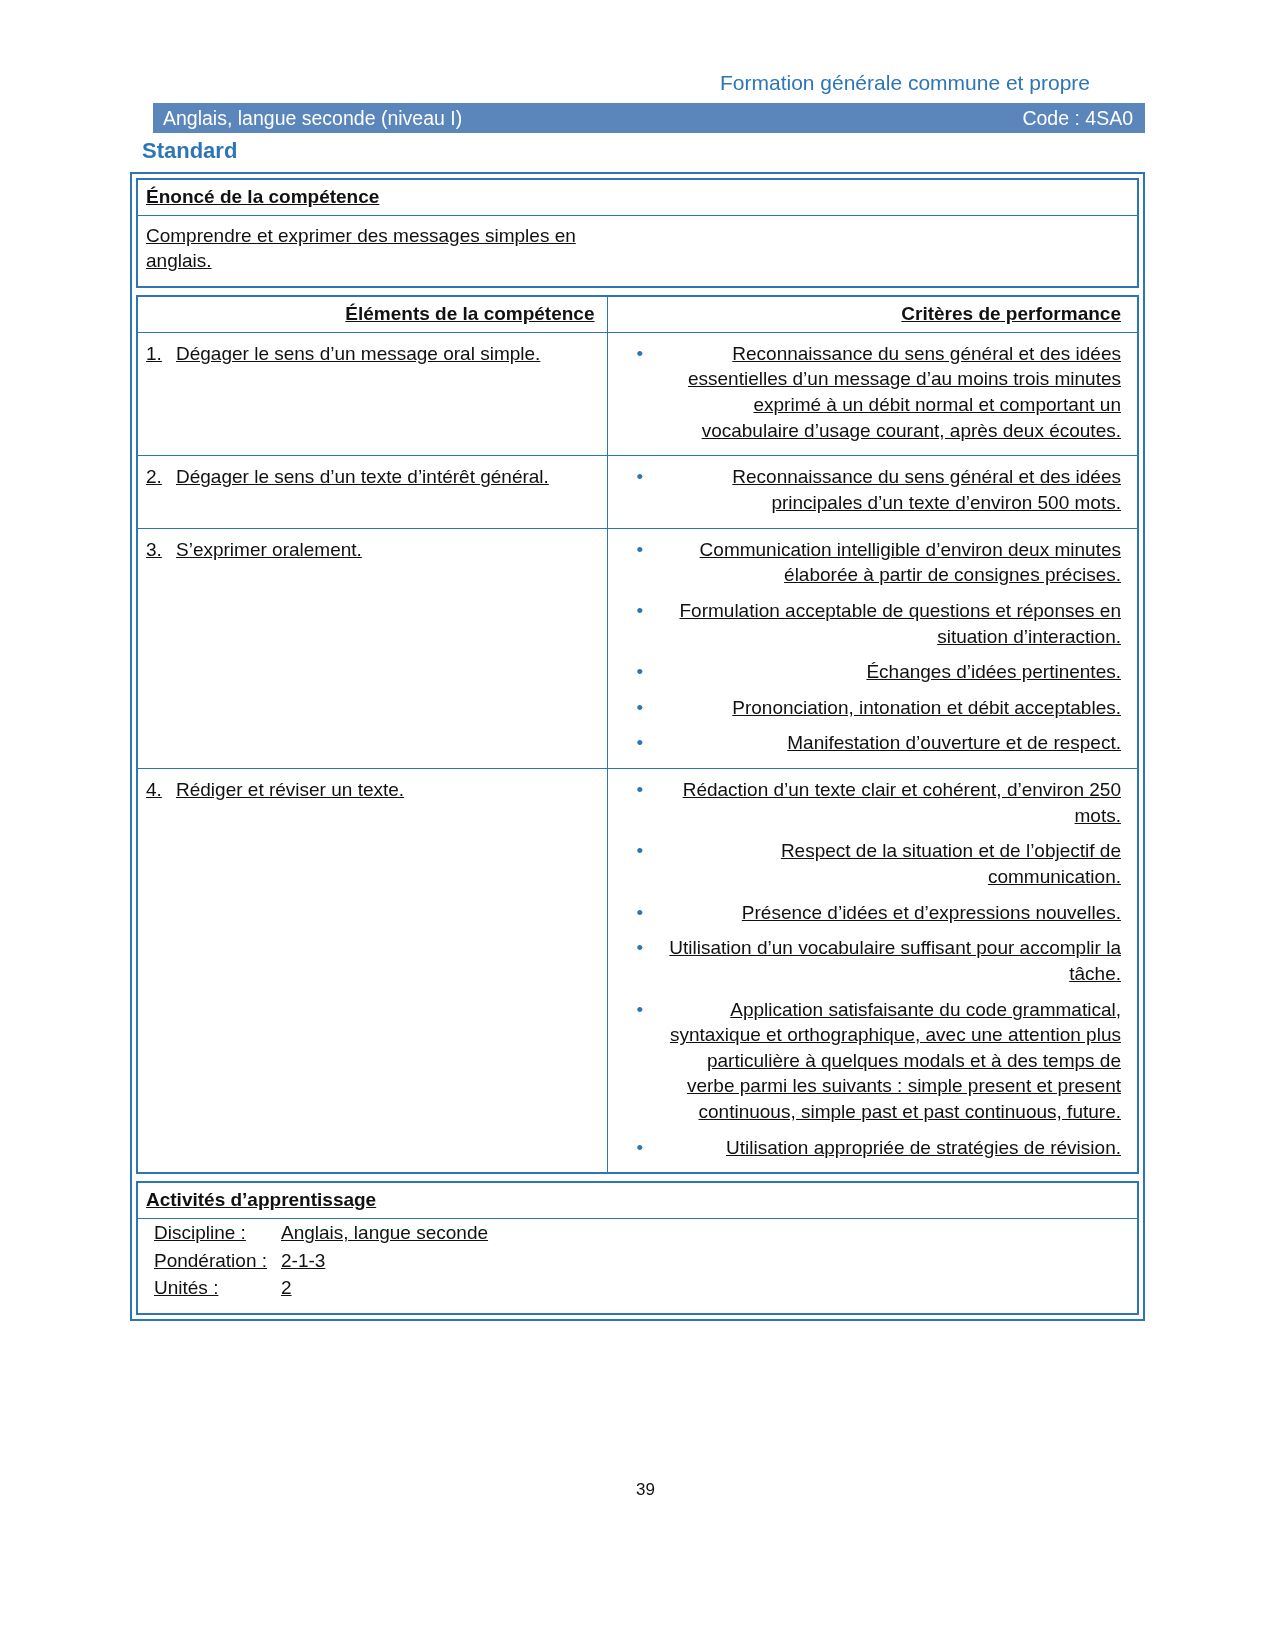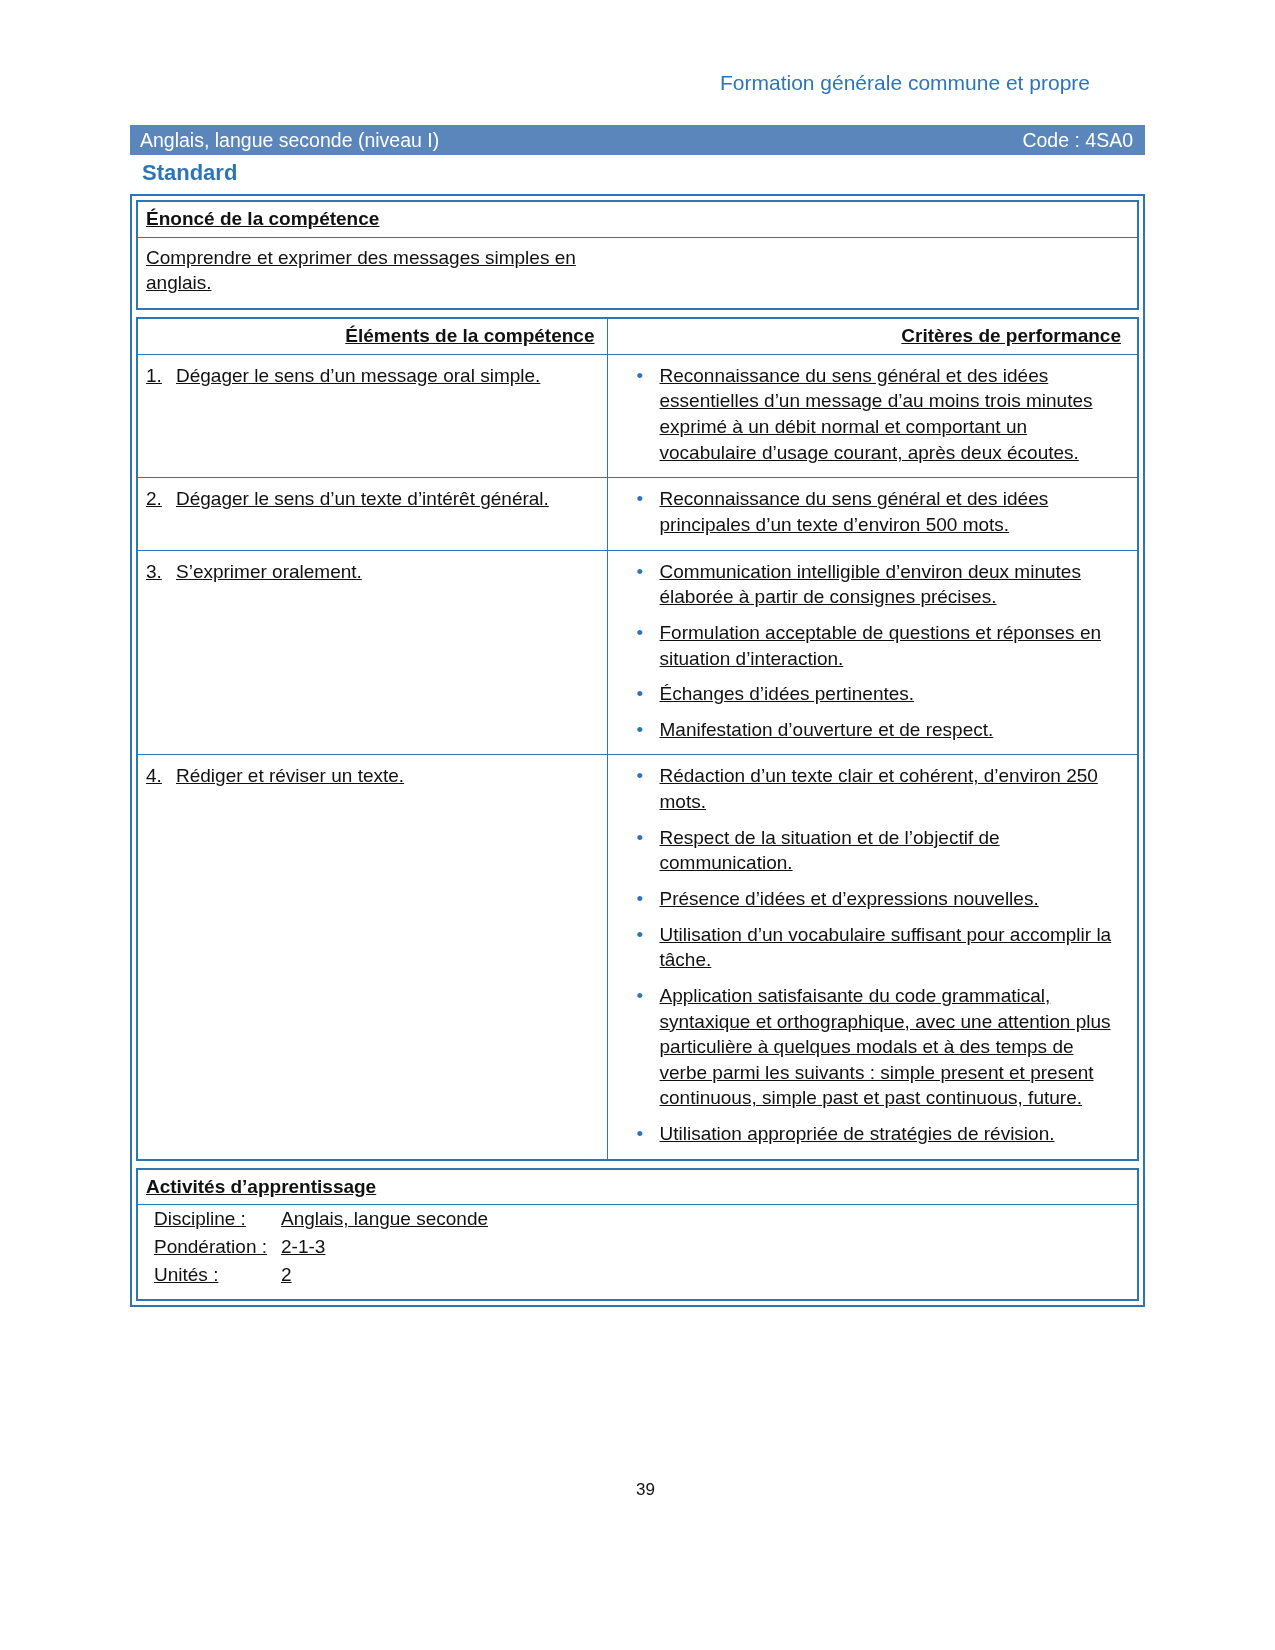--- a/index.html
+++ b/index.html
@@ -10,33 +10,34 @@
     color:#111111;
     position:relative;
   }
   .page { padding:70px 130px 0 130px; }
 
   .doc-header {
     text-align:right;
     color:#2E75B6;
     font-size:21px;
     line-height:1.2;
-    margin-bottom:30px;
+    margin-bottom:8px;
     padding-right:55px;
   }
 
   .title-bar {
     background:#5A86BC;
     color:#ffffff;
     display:flex;
     justify-content:space-between;
     align-items:center;
     height:30px;
     padding:0 12px 0 10px;
     font-size:19.5px;
+    margin-left:23px;
   }
 
   .obj-std {
     display:flex;
     color:#2E75B6;
     font-weight:bold;
     font-size:22px;
     margin:5px 0 8px 0;
   }
   .obj-std .col-l { width:47%; padding-left:10px; }
@@ -85,20 +86,21 @@
   }
 
   .element { display:flex; }
   .element .num { width:30px; flex:none; }
 
   ul.criteria { list-style:none; }
   ul.criteria li {
     position:relative;
     padding-left:26px;
     margin-bottom:10px;
+    text-align:right;
   }
   ul.criteria li:last-child { margin-bottom:0; }
   ul.criteria li::before {
     content:"\2022";
     color:#2E75B6;
     position:absolute;
     left:3px;
     top:0;
   }
 
@@ -179,20 +181,21 @@
           <div class="element">
             <span class="num">3.</span>
             <span>S’exprimer oralement.</span>
           </div>
         </div>
         <div class="cell-r">
           <ul class="criteria">
             <li>Communication intelligible d’environ deux minutes élaborée à partir de consignes précises.</li>
             <li>Formulation acceptable de questions et réponses en situation d’interaction.</li>
             <li>Échanges d’idées pertinentes.</li>
+            <li>Prononciation, intonation et débit acceptables.</li>
             <li>Manifestation d’ouverture et de respect.</li>
           </ul>
         </div>
       </div>
 
       <div class="row">
         <div class="cell-l">
           <div class="element">
             <span class="num">4.</span>
             <span>Rédiger et réviser un texte.</span>

